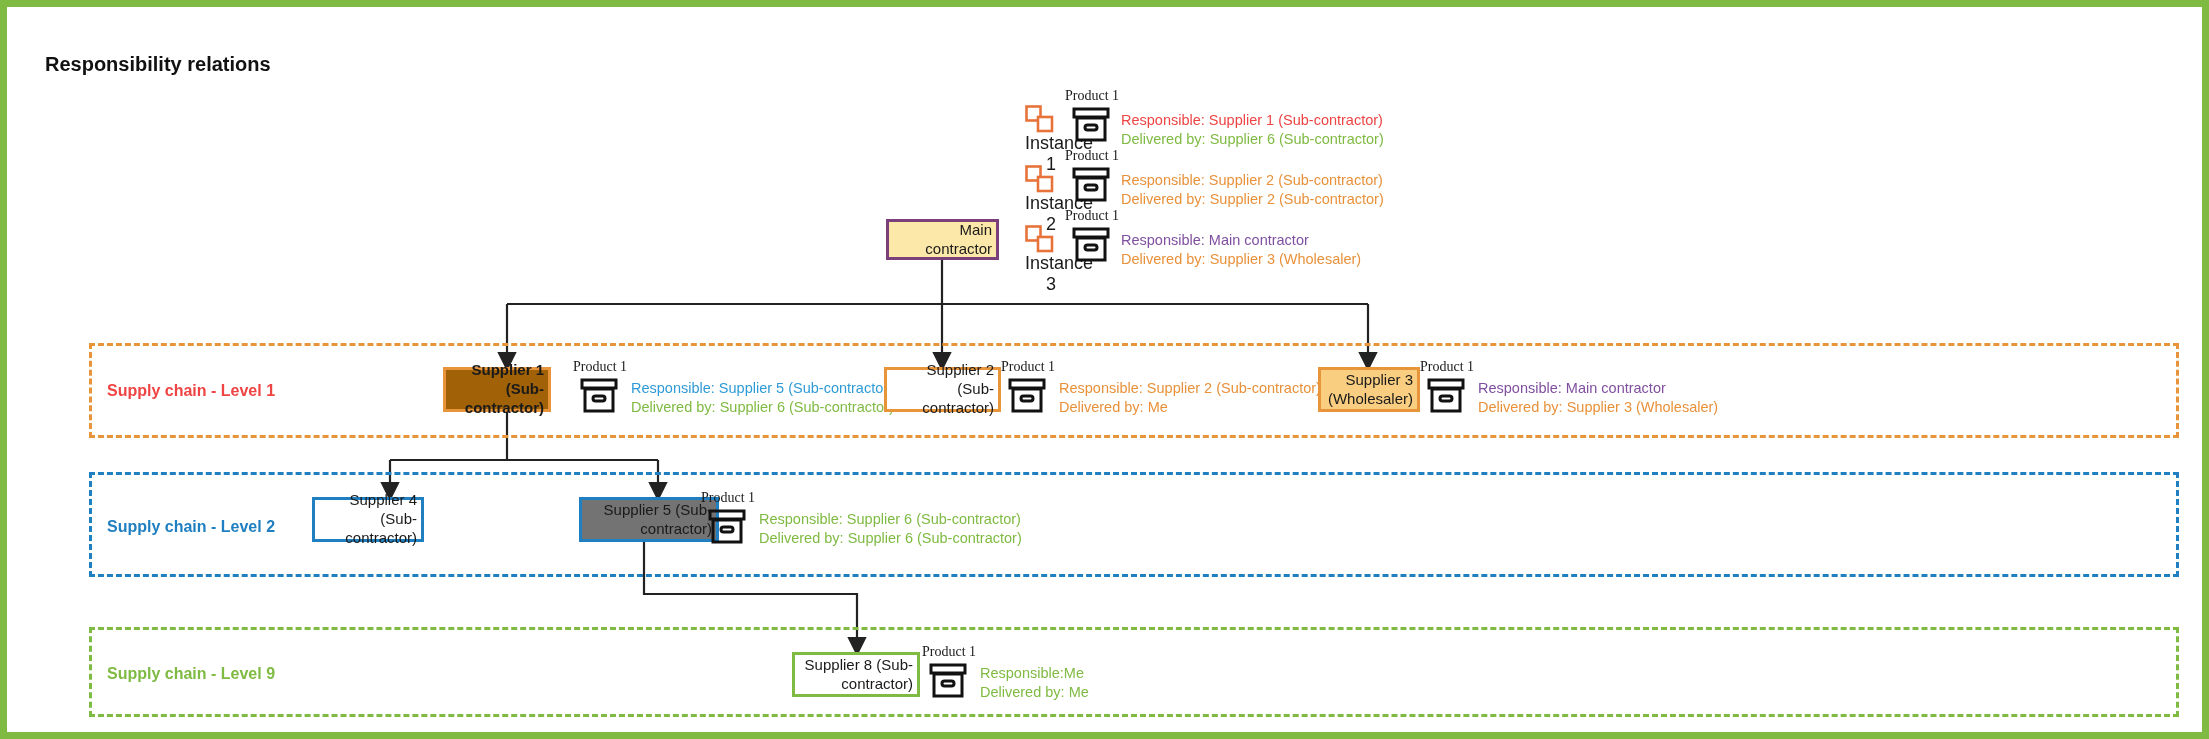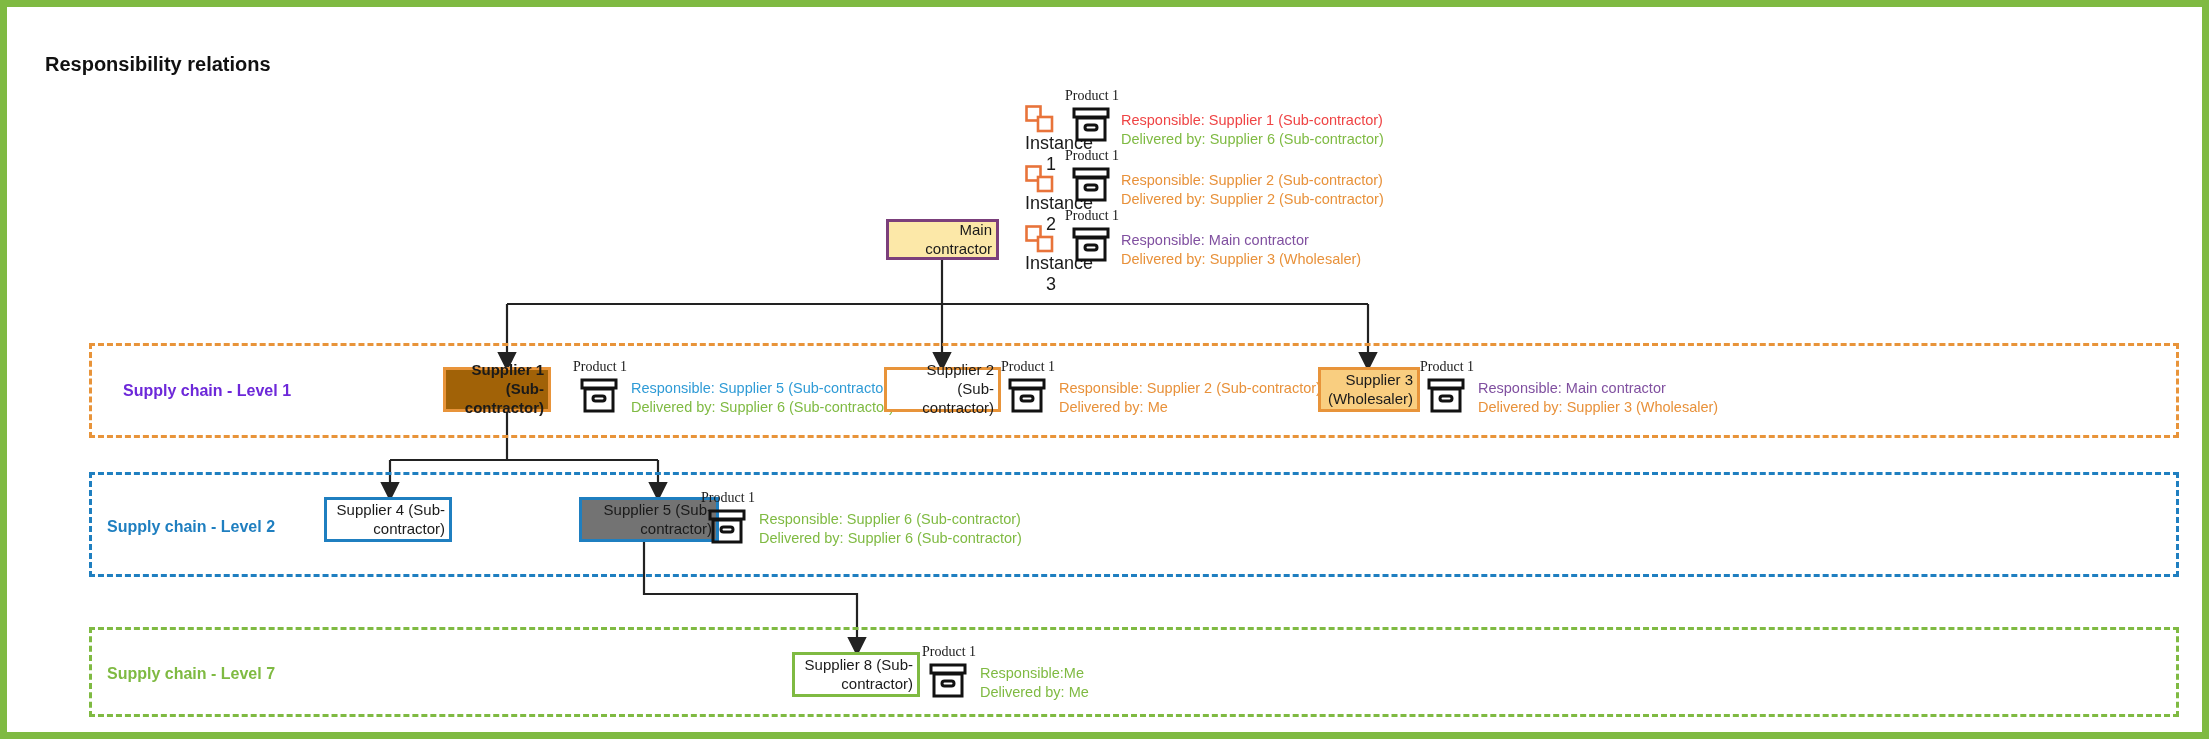--- a/index.html
+++ b/index.html
@@ -162,21 +162,21 @@
         <rect x="14" y="18" width="12" height="5" rx="2.5" fill="none" stroke="#111111" stroke-width="3"></rect>
       </svg>
     </div>
     <div class="ann-lines" style="margin-left:4px;padding-top:6px;">
       <div class="ann-line" style="color:#8050A0">Responsible: Main contractor</div>
       <div class="ann-line" style="color:#E8913A">Delivered by: Supplier 3 (Wholesaler)</div>
     </div>
   </div>
 
   <div class="lane" style="left:82px;top:336px;width:2090px;height:95px;border-color:#E8943A;"></div>
-  <div class="lane-label" style="left:100px;top:375px;color:#6d28d9;margin-left:16px;">Supply chain - Level 1</div>
+  <div class="lane-label" style="left:100px;top:375px;color:#ef4444;">Supply chain - Level 1</div>
 
   <div class="node" style="left:436px;top:360px;width:108px;height:45px;border-color:#E8943A;background:#a16207;font-weight:bold;">
     <span>Supplier 1 (Sub-contractor)</span>
   </div>
   <div class="ann" style="left:572px;top:369px;">
     <div class="prod-wrap">
       <div class="prod-label">Product 1</div>
       <svg class="prod-icon" width="40" height="36" viewBox="0 0 40 36">
         <rect x="3" y="2" width="34" height="8" fill="none" stroke="#111111" stroke-width="3"></rect>
         <rect x="6" y="11" width="28" height="22" fill="none" stroke="#111111" stroke-width="3"></rect>
@@ -221,21 +221,21 @@
     </div>
     <div class="ann-lines">
       <div class="ann-line" style="color:#8050A0">Responsible: Main contractor</div>
       <div class="ann-line" style="color:#E8913A">Delivered by: Supplier 3 (Wholesaler)</div>
     </div>
   </div>
 
   <div class="lane" style="left:82px;top:465px;width:2090px;height:105px;border-color:#1F7FC0;"></div>
   <div class="lane-label" style="left:100px;top:511px;color:#1F7FC0;">Supply chain - Level 2</div>
 
-  <div class="node" style="left:317px;top:490px;width:128px;height:45px;border-color:#1F7FC0;background:#FFFFFF;">
+  <div class="node" style="left:305px;top:490px;width:112px;height:45px;border-color:#1F7FC0;background:#FFFFFF;">
     <span>Supplier 4 (Sub-contractor)</span>
   </div>
 
   <div class="node" style="left:572px;top:490px;width:140px;height:45px;border-color:#1F7FC0;background:#737373;">
     <span>Supplier 5 (Sub-contractor)</span>
   </div>
   <div class="ann" style="left:700px;top:500px;">
     <div class="prod-wrap">
       <div class="prod-label">Product 1</div>
       <svg class="prod-icon" width="40" height="36" viewBox="0 0 40 36">
@@ -244,21 +244,21 @@
         <rect x="14" y="18" width="12" height="5" rx="2.5" fill="none" stroke="#111111" stroke-width="3"></rect>
       </svg>
     </div>
     <div class="ann-lines">
       <div class="ann-line" style="color:#7FBA42">Responsible: Supplier 6 (Sub-contractor)</div>
       <div class="ann-line" style="color:#7FBA42">Delivered by: Supplier 6 (Sub-contractor)</div>
     </div>
   </div>
 
   <div class="lane" style="left:82px;top:620px;width:2090px;height:90px;border-color:#7FBA42;"></div>
-  <div class="lane-label" style="left:100px;top:658px;color:#7FBA42;">Supply chain - Level 7</div>
+  <div class="lane-label" style="left:100px;top:658px;color:#7FBA42;">Supply chain - Level 9</div>
 
   <div class="node" style="left:785px;top:645px;width:128px;height:45px;border-color:#7FBA42;background:#FFFFFF;">
     <span>Supplier 8 (Sub-contractor)</span>
   </div>
   <div class="ann" style="left:921px;top:654px;">
     <div class="prod-wrap">
       <div class="prod-label">Product 1</div>
       <svg class="prod-icon" width="40" height="36" viewBox="0 0 40 36">
         <rect x="3" y="2" width="34" height="8" fill="none" stroke="#111111" stroke-width="3"></rect>
         <rect x="6" y="11" width="28" height="22" fill="none" stroke="#111111" stroke-width="3"></rect>

